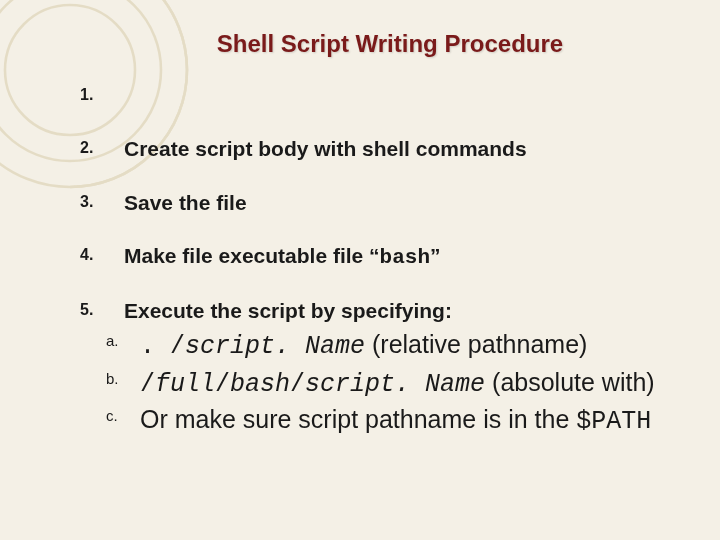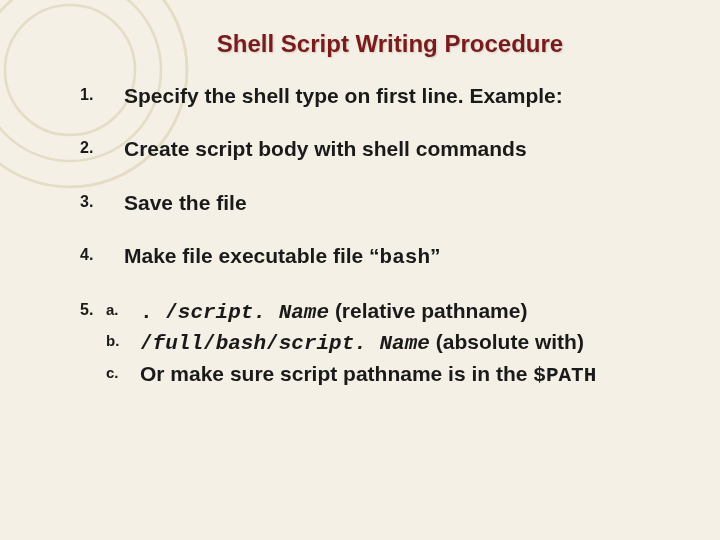--- a/index.html
+++ b/index.html
@@ -60,22 +60,22 @@
     font-family: "Courier New", Courier, monospace;
   }
   ol.sub {
     list-style: none;
     padding: 0;
     margin: 4px 0 0 -18px;
     counter-reset: sub;
   }
   ol.sub > li {
     counter-increment: sub;
-    font-size: 21px;
-    font-weight: bold;
+    font-size: 25px;
+    font-weight: normal;
     padding-left: 34px;
     position: relative;
     margin-top: 2px;
   }
   ol.sub > li::before {
     content: counter(sub, lower-alpha) ".";
     position: absolute;
     left: 0;
     top: 3px;
     font-size: 15px;
@@ -95,36 +95,37 @@
     </g>
   </svg>
 </div>
 
 <div class="slide">
   <div class="title">Shell Script Writing Procedure</div>
 
   <ol class="main">
 
     <li>
-      <span>Specify the shell type on first line.  Example:</span><br>
+      <br>
     </li>
 
     <li>
       <span>Create script body with shell commands</span>
     </li>
 
     <li>
       <span>Save the file</span>
     </li>
 
     <li>
       <span>Make file executable file “</span><span class="mono">bash</span><span>”</span>
     </li>
 
     <li>
+      <span>Execute the script by specifying:</span>
       <ol class="sub">
         <li>
           <span class="mono">. /</span><span class="mono ital">script. Name</span><span>  (relative pathname)</span>
         </li>
         <li>
           <span class="mono">/</span><span class="mono ital">full</span><span class="mono">/</span><span class="mono ital">bash</span><span class="mono">/</span><span class="mono ital">script. Name</span><span>  (absolute with)</span>
         </li>
         <li>
           <span>Or make sure script pathname is in the </span><span class="mono">$PATH</span>
         </li>

